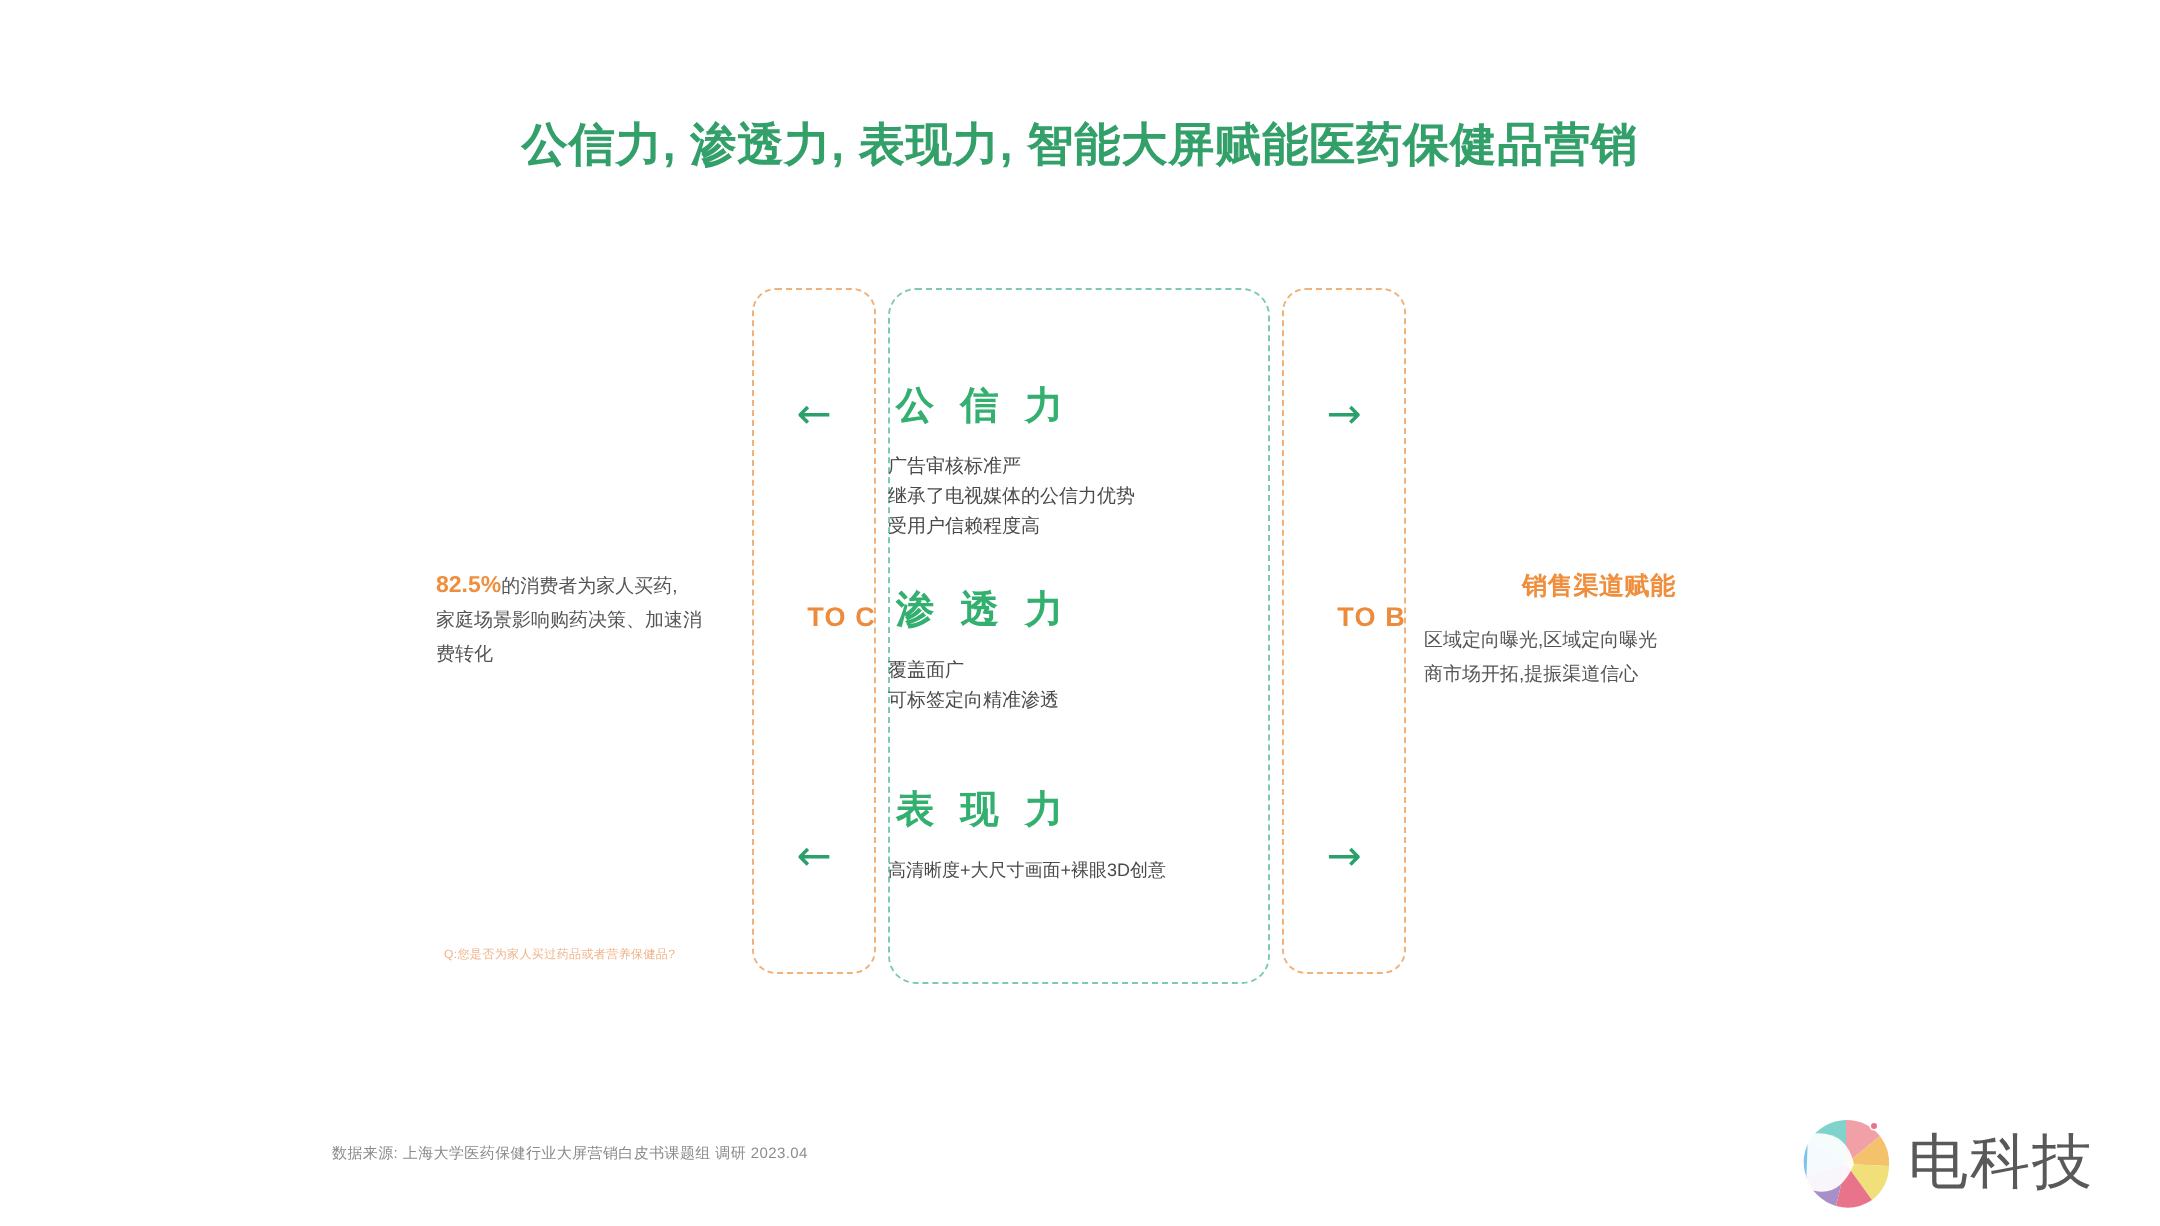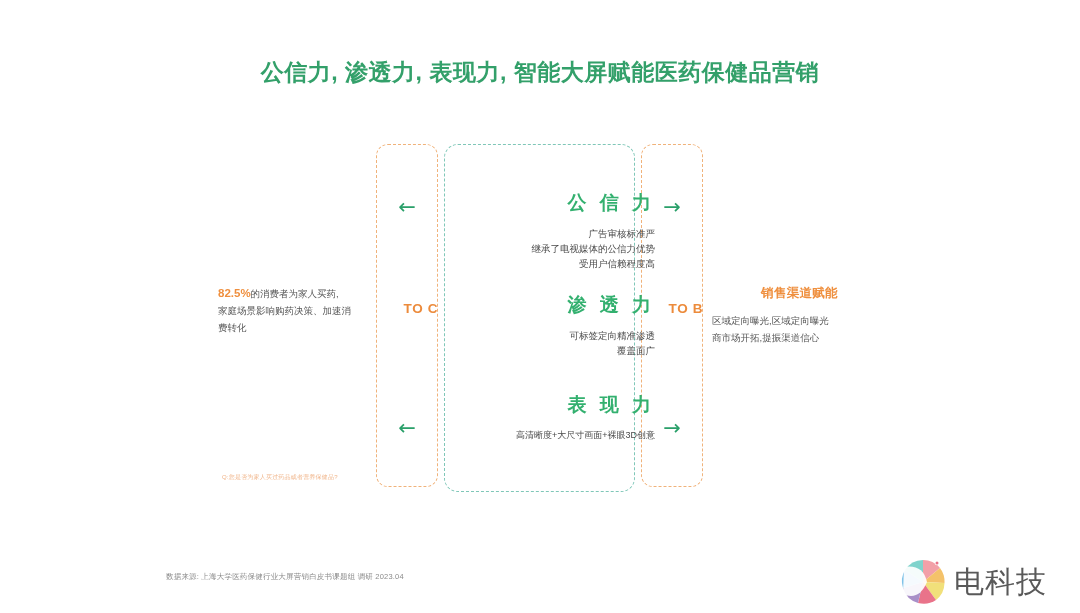--- a/index.html
+++ b/index.html
@@ -92,23 +92,23 @@
     font-weight: bold;
     color: #ec8b3c;
     letter-spacing: 0.6px;
   }
   .to-c { left: 376px; top: 301px; }
   .to-b { left: 641px; top: 301px; }
 
   
   .block {
     position: absolute;
-    left: 464px;
+    left: 444px;
     width: 191px;
-    text-align: right;
+    text-align: left;
   }
   .block-1 { top: 190px; }
   .block-2 { top: 292px; }
   .block-3 { top: 392px; }
 
   .block-head {
     font-size: 19px;
     font-weight: bold;
     color: #33b06f;
     letter-spacing: 4px;
@@ -222,22 +222,22 @@
 
     <div class="block block-1">
       <div class="block-head">公 信 力</div>
       <div class="block-line">广告审核标准严</div>
       <div class="block-line">继承了电视媒体的公信力优势</div>
       <div class="block-line">受用户信赖程度高</div>
     </div>
 
     <div class="block block-2">
       <div class="block-head">渗 透 力</div>
+      <div class="block-line">覆盖面广</div>
       <div class="block-line">可标签定向精准渗透</div>
-      <div class="block-line">覆盖面广</div>
     </div>
 
     <div class="block block-3">
       <div class="block-head">表 现 力</div>
       <div class="block-line">高清晰度+大尺寸画面+裸眼3D创意</div>
     </div>
 
     <div class="side side-left">
       <div class="side-body">
         <span class="pct">82.5%</span><span>的消费者为家人买药,</span><br>

